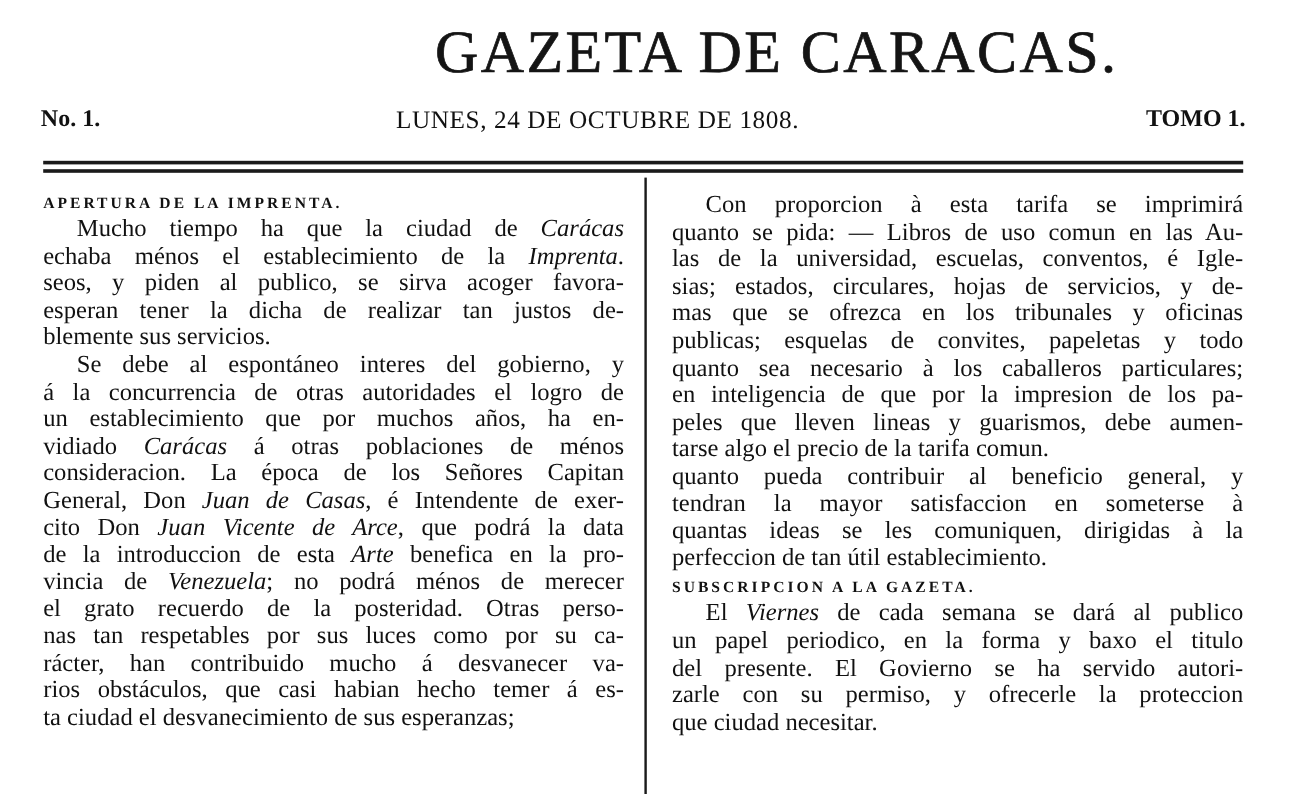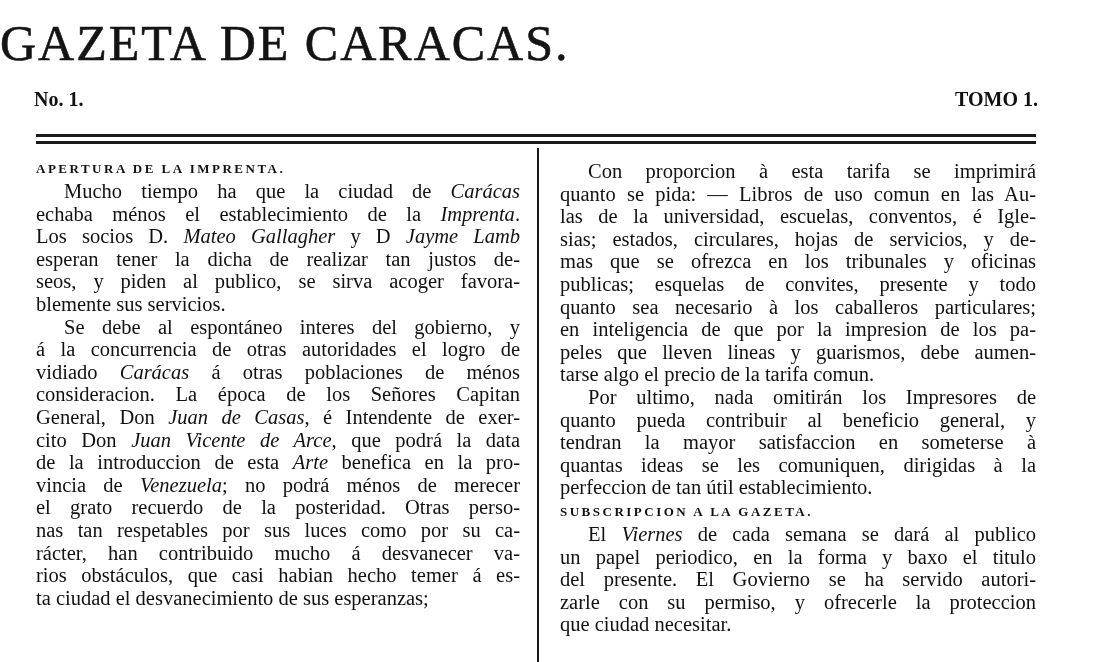--- a/index.html
+++ b/index.html
@@ -13,21 +13,21 @@
       overflow: hidden;
       position: relative;
       color: #111111;
       font-family: "Liberation Serif", "DejaVu Serif", serif;
     }
     .masthead-title {
       position: absolute;
       left: 0;
       top: 14px;
       width: 932px;
-      text-align: left;
+      text-align: right;
       font-size: 50px;
       letter-spacing: 2px;
       font-weight: normal;
       color: #141414;
       -webkit-text-stroke: 0.6px #141414;
     }
     .dateline {
       position: absolute;
       top: 88px;
       left: 34px;
@@ -113,39 +113,40 @@
   </style>
 </head>
 <body>
 
 <div>
 
   <div class="masthead-title">GAZETA DE CARACAS.</div>
 
   <div class="dateline">
     <span class="issue-no">No. 1.</span>
+    <span class="date">LUNES, 24 DE OCTUBRE DE 1808.</span>
     <span class="tomo">TOMO 1.</span>
   </div>
 
   <div class="rule-top"></div>
   <div class="rule-bottom"></div>
 
   <div class="column-divider"></div>
 
   <div class="column col-left">
     <div class="heading">APERTURA DE LA IMPRENTA.</div>
     <div id="left-lines">
         <span class="line indent"><span>Mucho tiempo ha que la ciudad de </span><i>Carácas</i><span></span></span>
         <span class="line"><span>echaba ménos el establecimiento de la </span><i>Imprenta</i><span>.</span></span>
-        <span class="line"><span>Los socios D. </span><i>Mateo Gallagher</i><span> y D </span><i>Jayme Lamb</i></span>
+        <span class="line"><span>seos, y piden al publico, se sirva acoger favora-</span></span>
         <span class="line"><span>esperan tener la dicha de realizar tan justos de-</span></span>
-        <span class="line"><span>seos, y piden al publico, se sirva acoger favora-</span></span>
         <span class="line last"><span>blemente sus servicios.</span></span>
         <span class="line indent"><span>Se debe al espontáneo interes del gobierno, y</span></span>
         <span class="line"><span>á la concurrencia de otras autoridades el logro de</span></span>
+        <span class="line"><span>un establecimiento que por muchos años, ha en-</span></span>
         <span class="line"><span>vidiado </span><i>Carácas</i><span> á otras poblaciones de ménos</span></span>
         <span class="line"><span>consideracion. La época de los Señores Capitan</span></span>
         <span class="line"><span>General, Don </span><i>Juan de Casas</i><span>, é Intendente de exer-</span></span>
         <span class="line"><span>cito Don </span><i>Juan Vicente de Arce</i><span>, que podrá la data</span></span>
         <span class="line"><span>de la introduccion de esta </span><i>Arte</i><span> benefica en la pro-</span></span>
         <span class="line"><span>vincia de </span><i>Venezuela</i><span>; no podrá ménos de merecer</span></span>
         <span class="line"><span>el grato recuerdo de la posteridad. Otras perso-</span></span>
         <span class="line"><span>nas tan respetables por sus luces como por su ca-</span></span>
         <span class="line"><span>rácter, han contribuido mucho á desvanecer va-</span></span>
         <span class="line"><span>rios obstáculos, que casi habian hecho temer á es-</span></span>
@@ -153,26 +154,25 @@
       </div>
   </div>
 
   <div class="column col-right">
     <div id="right-lines-a">
         <span class="line indent"><span>Con proporcion à esta tarifa se imprimirá</span></span>
         <span class="line"><span>quanto se pida: — Libros de uso comun en las Au-</span></span>
         <span class="line"><span>las de la universidad, escuelas, conventos, é Igle-</span></span>
         <span class="line"><span>sias; estados, circulares, hojas de servicios, y de-</span></span>
         <span class="line"><span>mas que se ofrezca en los tribunales y oficinas</span></span>
-        <span class="line"><span>publicas; esquelas de convites, presente y todo</span></span>
+        <span class="line"><span>publicas; esquelas de convites, papeletas y todo</span></span>
         <span class="line"><span>quanto sea necesario à los caballeros particulares;</span></span>
         <span class="line"><span>en inteligencia de que por la impresion de los pa-</span></span>
         <span class="line"><span>peles que lleven lineas y guarismos, debe aumen-</span></span>
         <span class="line last"><span>tarse algo el precio de la tarifa comun.</span></span>
-        <span class="line indent"><span>Por ultimo, nada omitirán los Impresores de</span></span>
         <span class="line"><span>quanto pueda contribuir al beneficio general, y</span></span>
         <span class="line"><span>tendran la mayor satisfaccion en someterse à</span></span>
         <span class="line"><span>quantas ideas se les comuniquen, dirigidas à la</span></span>
         <span class="line last"><span>perfeccion de tan útil establecimiento.</span></span>
       </div>
     <div class="heading" style="margin-top:4px;">SUBSCRIPCION A LA GAZETA.</div>
     <div id="right-lines-b">
         <span class="line indent"><span>El </span><i>Viernes</i><span> de cada semana se dará al publico</span></span>
         <span class="line"><span>un papel periodico, en la forma y baxo el titulo</span></span>
         <span class="line"><span>del presente. El Govierno se ha servido autori-</span></span>

